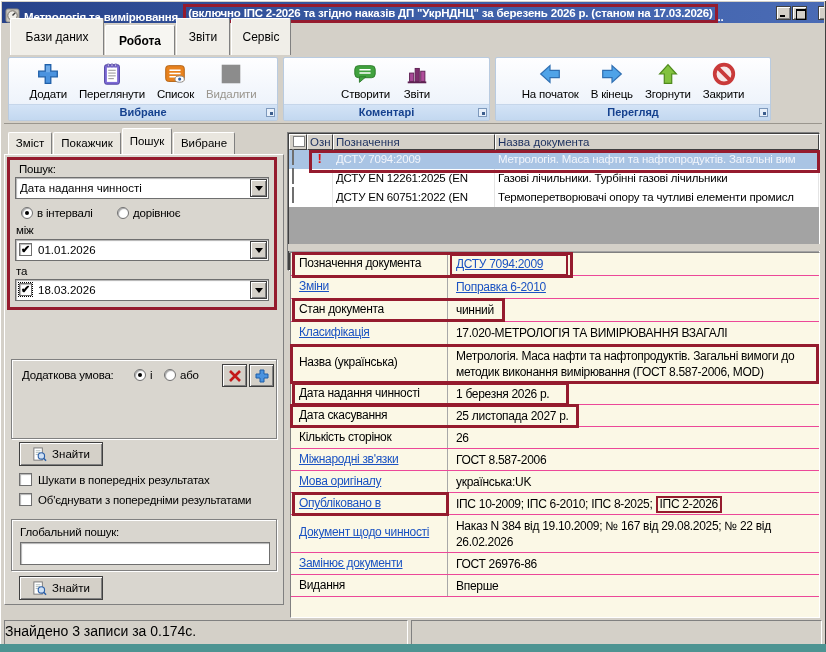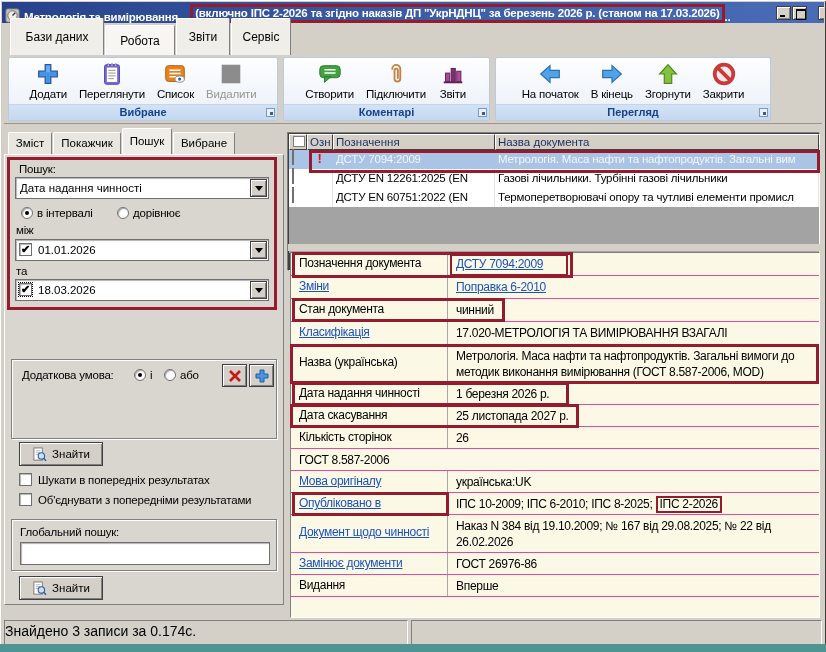--- a/index.html
+++ b/index.html
@@ -6,32 +6,32 @@
   body{background:#b8b4ac}
   #screen{position:relative;width:826px;height:652px;background:#D4D0C8;overflow:hidden;
     font-family:"Liberation Sans",sans-serif;font-size:12px;color:#000;
     box-shadow:inset 1px 1px 0 #fff, inset -1px -1px 0 #404040}
   .abs{position:absolute}
 
   
   .titlebar{left:2px;top:2px;width:822px;height:21px;background:linear-gradient(90deg,#27428A,#3D5FA8 55%,#4A6BB5);
     display:flex;align-items:flex-end;white-space:nowrap;overflow:hidden;padding-left:3px}
   .titlebar .ttxt{color:#fff;font-weight:bold;font-size:11.5px;letter-spacing:-0.2px}
-  .t-hl{border:3px solid #951B2E;padding:0 2px;margin-left:12px;display:inline-block;line-height:13px}
+  .t-hl{border:3px solid #951B2E;padding:0 2px;margin-left:5px;display:inline-block;line-height:13px}
   .appicon{width:15px;height:15px;margin-right:4px;flex:0 0 auto}
   .winbtn{position:absolute;top:4px;width:15px;height:14px;background:#D4D0C8;border:1px solid #404040;
     box-shadow:inset 1px 1px 0 #fff,inset -1px -1px 0 #808080}
   .wb-min::after{content:"";position:absolute;left:3px;right:5px;bottom:2px;height:2px;background:#000}
   .wb-max::after{content:"";position:absolute;left:3px;top:2px;width:8px;height:8px;border:1px solid #000;border-top-width:2px}
 
   .tabstrip{left:4px;top:25px;width:818px;height:30px}
   .mtab{position:absolute;bottom:0;height:37px;background:#F0EEE8;border:1px solid #808080;border-bottom:none;
     border-top-color:#fff;border-left-color:#fff;display:flex;align-items:center;justify-content:center;font-size:12px;
     border-radius:2px 2px 0 0}
-  .mtab.active{height:30px;font-weight:normal;background:#F7F6F2;z-index:3}
+  .mtab.active{height:30px;font-weight:bold;background:#F7F6F2;z-index:3}
 
   .ribbon{left:4px;top:55px;width:818px;height:69px;border-bottom:1px solid #9a968e}
   .rgroup{position:absolute;top:2px;height:64px;background:linear-gradient(180deg,#FEFEFF,#EFF4FB 70%,#E2ECF8);
     border:1px solid #B9CBE0;display:flex;flex-direction:column;border-radius:2px}
   .ritems{flex:1;display:flex;align-items:flex-start;justify-content:center;gap:2px;padding-top:1px}
   .rbtn{display:flex;flex-direction:column;align-items:center;padding:1px 5px 0 5px;cursor:default}
   .rbtn .ric{width:30px;height:28px;display:flex;align-items:center;justify-content:center}
   .rbtn .rlb{font-size:11.5px;letter-spacing:-0.2px;margin-top:0px;white-space:nowrap}
   .rbtn.disabled .rlb{color:#9a968e}
   .rcaption{height:16px;background:linear-gradient(180deg,#D3E3F6,#C3D8F0);color:#15418E;font-weight:bold;
@@ -194,28 +194,20 @@
                 <rect x="3" y="5" width="22" height="13" rx="4" fill="#41A23F" stroke="#2B7A29"></rect>
                 <path d="M8 9.5h12M8 13h12" stroke="#fff" stroke-width="1.6"></path>
                 <path d="M8 17 L8 23 L15 17 Z" fill="#41A23F" stroke="#2B7A29"></path>
               </svg>
           </span>
           <span class="rlb">Створити</span>
         </div>
         <div class="rbtn">
           <span class="ric">
             <svg width="26" height="26" viewBox="0 0 28 28">
-                <path d="M10 8.5a4.3 4.3 0 0 1 8.6 0V19a3.1 3.1 0 0 1-6.2 0V10a1.8 1.8 0 0 1 3.6 0v8.4" fill="none" stroke="#C9813F" stroke-width="2" stroke-linecap="round"></path>
-              </svg>
-          </span>
-          <span class="rlb">Підключити</span>
-        </div>
-        <div class="rbtn">
-          <span class="ric">
-            <svg width="26" height="26" viewBox="0 0 28 28">
                 <path d="M4 23h20" stroke="#5E2052" stroke-width="2"></path>
                 <rect x="6" y="13" width="4.5" height="9" fill="#A84897" stroke="#5E2052"></rect>
                 <rect x="12" y="8" width="4.5" height="14" fill="#7E2E6E" stroke="#5E2052"></rect>
                 <rect x="18" y="11" width="4.5" height="11" fill="#B04D9B" stroke="#5E2052"></rect>
               </svg>
           </span>
           <span class="rlb">Звіти</span>
         </div>
       </div>
       <div class="rcaption">
@@ -429,20 +421,21 @@
         </div>
       <div class="drow" style="height:22px">
           <div class="dlabel">Дата скасування</div>
           <div class="dvalue">25 листопада 2027 р.</div>
         </div>
       <div class="drow" style="height:22px">
           <div class="dlabel">Кількість сторінок</div>
           <div class="dvalue">26</div>
         </div>
       <div class="drow" style="height:22px">
+          <div class="dlabel"><span class="link">Міжнародні зв'язки</span></div>
           <div class="dvalue">ГОСТ 8.587-2006</div>
         </div>
       <div class="drow" style="height:22px">
           <div class="dlabel"><span class="link">Мова оригіналу</span></div>
           <div class="dvalue">українська:UK</div>
         </div>
       <div class="drow" style="height:22px">
           <div class="dlabel"><span class="link">Опубліковано в</span></div>
           <div class="dvalue"><span>ІПС 10-2009; ІПС 6-2010; ІПС 8-2025; </span><span class="ips-hl">ІПС 2-2026</span></div>
         </div>

